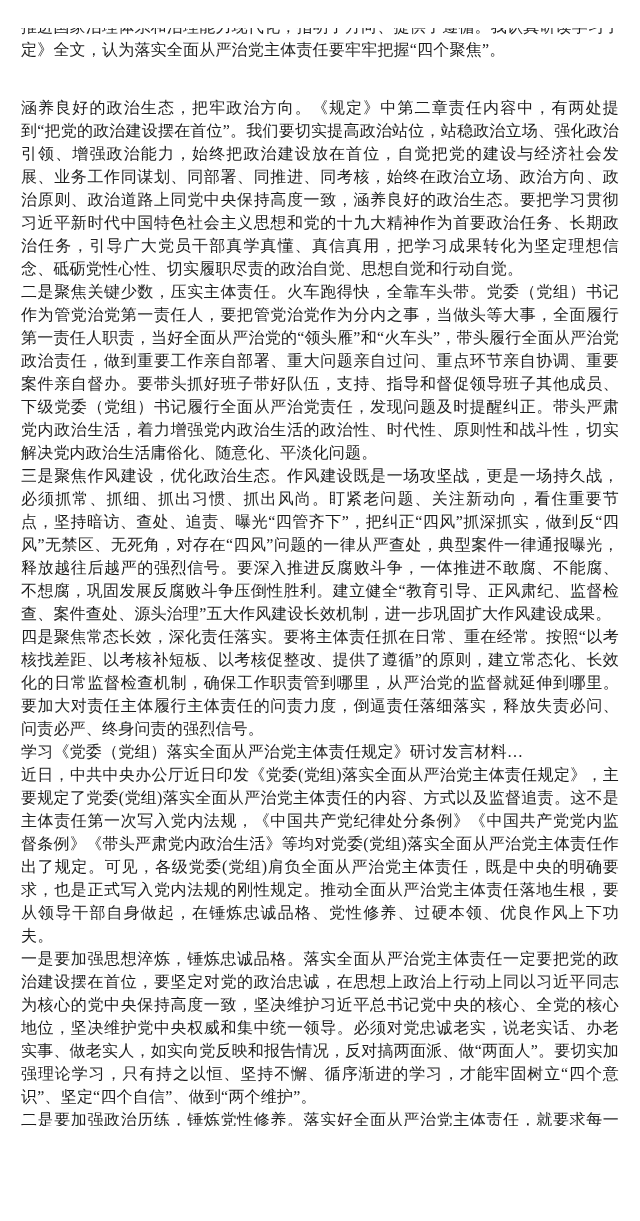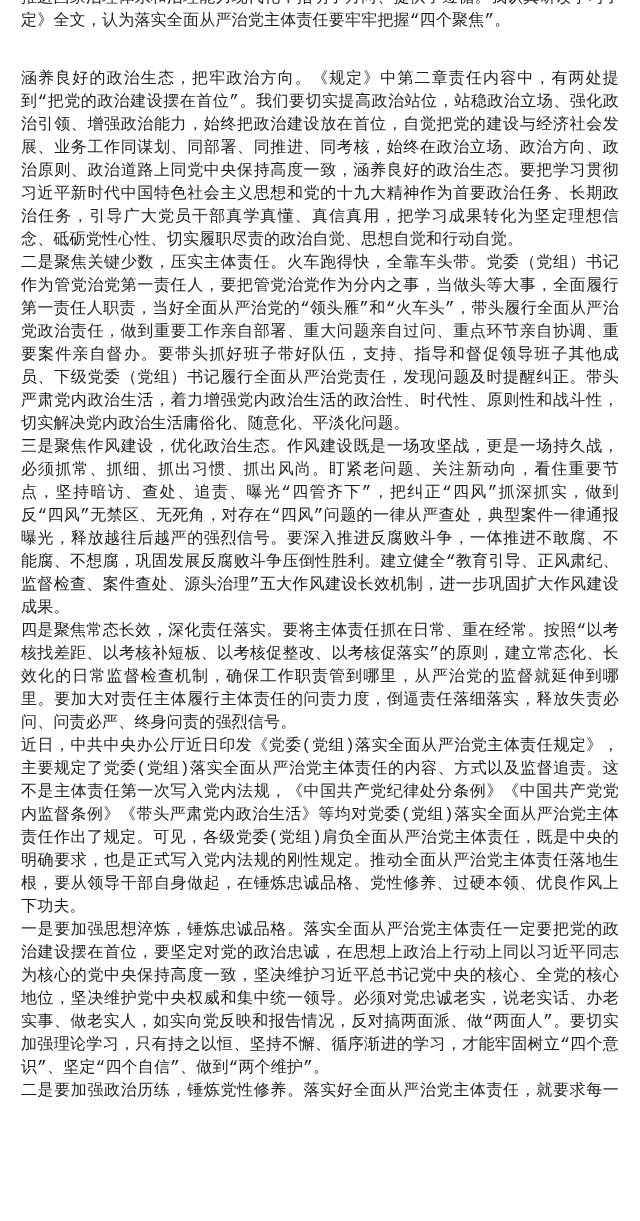--- a/index.html
+++ b/index.html
@@ -6,21 +6,22 @@
     margin: 0;
     padding: 0;
     background: #ffffff;
   }
   .page {
     position: relative;
     width: 640px;
     height: 1098px;
     background: #ffffff;
     overflow: hidden;
-    font-family: Liberation Mono, monospace;
+    font-family: Liberation Serif, serif;
+    margin-top: 28px;
   }
   .doc {
     padding: 0 21px;
     color: #1e1e1e;
     font-size: 16px;
     line-height: 23px;
     text-align: justify;
     letter-spacing: 0.2px;
   }
   
@@ -46,19 +47,20 @@
       <span class="inner">推进国家治理体系和治理能力现代化，指明了方向、提供了遵循。我认真研读学习了《规</span>
     </div>
 
     <p>定》全文，认为落实全面从严治党主体责任要牢牢把握“四个聚焦”。</p>
 
     <div class="intro-gap"></div>
 
     <p>涵养良好的政治生态，把牢政治方向。《规定》中第二章责任内容中，有两处提到“把党的政治建设摆在首位”。我们要切实提高政治站位，站稳政治立场、强化政治引领、增强政治能力，始终把政治建设放在首位，自觉把党的建设与经济社会发展、业务工作同谋划、同部署、同推进、同考核，始终在政治立场、政治方向、政治原则、政治道路上同党中央保持高度一致，涵养良好的政治生态。要把学习贯彻习近平新时代中国特色社会主义思想和党的十九大精神作为首要政治任务、长期政治任务，引导广大党员干部真学真懂、真信真用，把学习成果转化为坚定理想信念、砥砺党性心性、切实履职尽责的政治自觉、思想自觉和行动自觉。</p>
     <p>二是聚焦关键少数，压实主体责任。火车跑得快，全靠车头带。党委（党组）书记作为管党治党第一责任人，要把管党治党作为分内之事，当做头等大事，全面履行第一责任人职责，当好全面从严治党的“领头雁”和“火车头”，带头履行全面从严治党政治责任，做到重要工作亲自部署、重大问题亲自过问、重点环节亲自协调、重要案件亲自督办。要带头抓好班子带好队伍，支持、指导和督促领导班子其他成员、下级党委（党组）书记履行全面从严治党责任，发现问题及时提醒纠正。带头严肃党内政治生活，着力增强党内政治生活的政治性、时代性、原则性和战斗性，切实解决党内政治生活庸俗化、随意化、平淡化问题。</p>
     <p>三是聚焦作风建设，优化政治生态。作风建设既是一场攻坚战，更是一场持久战，必须抓常、抓细、抓出习惯、抓出风尚。盯紧老问题、关注新动向，看住重要节点，坚持暗访、查处、追责、曝光“四管齐下”，把纠正“四风”抓深抓实，做到反“四风”无禁区、无死角，对存在“四风”问题的一律从严查处，典型案件一律通报曝光，释放越往后越严的强烈信号。要深入推进反腐败斗争，一体推进不敢腐、不能腐、不想腐，巩固发展反腐败斗争压倒性胜利。建立健全“教育引导、正风肃纪、监督检查、案件查处、源头治理”五大作风建设长效机制，进一步巩固扩大作风建设成果。</p>
-    <p>四是聚焦常态长效，深化责任落实。要将主体责任抓在日常、重在经常。按照“以考核找差距、以考核补短板、以考核促整改、以考核促落实”的原则，建立常态化、长效化的日常监督检查机制，确保工作职责管到哪里，从严治党的监督就延伸到哪里。要加大对责任主体履行主体责任的问责力度，倒逼责任落细落实，释放失责必问、问责必严、终身问责的强烈信号。</p>
+    <p>四是聚焦常态长效，深化责任落实。要将主体责任抓在日常、重在经常。按照“以考核找差距、以考核补短板、以考核促整改、提供了遵循”的原则，建立常态化、长效化的日常监督检查机制，确保工作职责管到哪里，从严治党的监督就延伸到哪里。要加大对责任主体履行主体责任的问责力度，倒逼责任落细落实，释放失责必问、问责必严、终身问责的强烈信号。</p>
+    <p>学习《党委（党组）落实全面从严治党主体责任规定》研讨发言材料…</p>
     <p>近日，中共中央办公厅近日印发《党委(党组)落实全面从严治党主体责任规定》，主要规定了党委(党组)落实全面从严治党主体责任的内容、方式以及监督追责。这不是主体责任第一次写入党内法规，《中国共产党纪律处分条例》《中国共产党党内监督条例》《带头严肃党内政治生活》等均对党委(党组)落实全面从严治党主体责任作出了规定。可见，各级党委(党组)肩负全面从严治党主体责任，既是中央的明确要求，也是正式写入党内法规的刚性规定。推动全面从严治党主体责任落地生根，要从领导干部自身做起，在锤炼忠诚品格、党性修养、过硬本领、优良作风上下功夫。</p>
     <p>一是要加强思想淬炼，锤炼忠诚品格。落实全面从严治党主体责任一定要把党的政治建设摆在首位，要坚定对党的政治忠诚，在思想上政治上行动上同以习近平同志为核心的党中央保持高度一致，坚决维护习近平总书记党中央的核心、全党的核心地位，坚决维护党中央权威和集中统一领导。必须对党忠诚老实，说老实话、办老实事、做老实人，如实向党反映和报告情况，反对搞两面派、做“两面人”。要切实加强理论学习，只有持之以恒、坚持不懈、循序渐进的学习，才能牢固树立“四个意识”、坚定“四个自信”、做到“两个维护”。</p>
     <p>二是要加强政治历练，锤炼党性修养。落实好全面从严治党主体责任，就要求每一名领导干部都要加强政治历练。要提升政治能力，善于从政治上分析问题、解决问题，善于从政治上谋划、部署、推动工作，提高把握方向、把握大势、把握全局的能力和辨别政治是非、保持政治定力、驾驭政治局面、防范政治风险的能力。要站稳政治立场，自觉同党的政治路线对标对表、及时校准偏差，做到党中央提倡的坚决响应、党中央决定的坚决照办、党中央禁止</p>
   </div>
 
 </div>
 
 </body></html>

